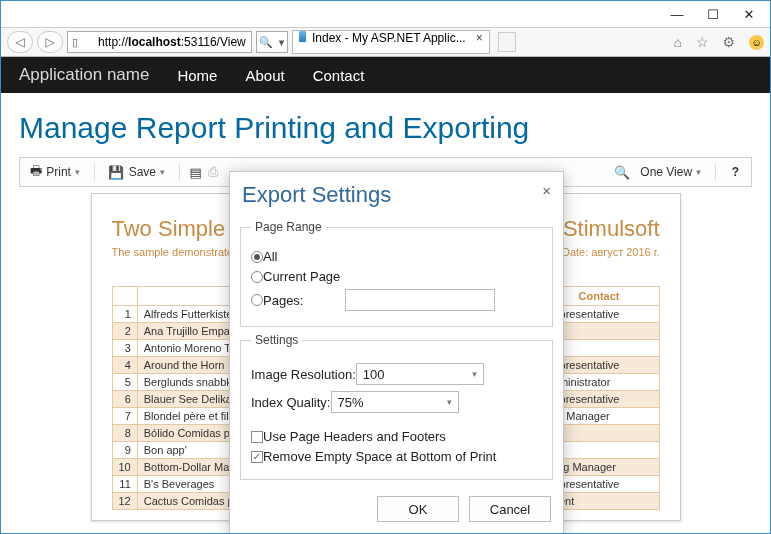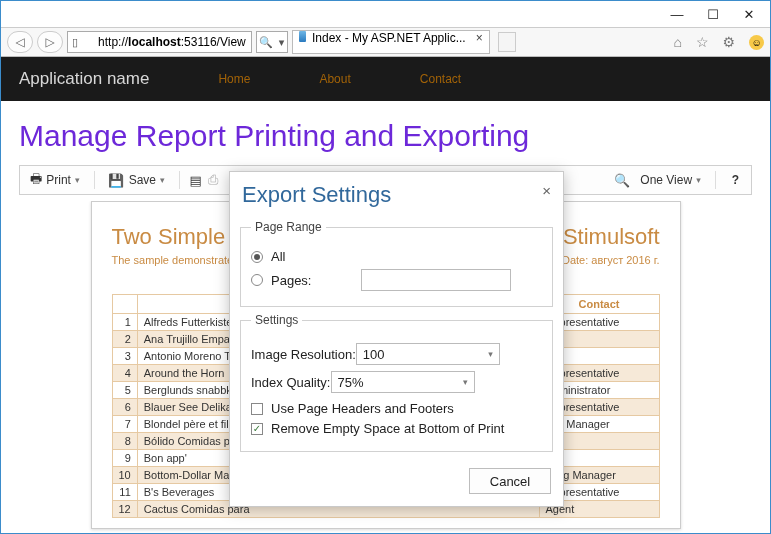--- a/index.html
+++ b/index.html
@@ -22,26 +22,26 @@
   .searchbox{width:32px;height:22px;border:1px solid #aaa;background:#fff;display:flex;align-items:center;justify-content:space-around;font-size:11px;color:#555;}
   .tab{height:24px;border:1px solid #bbb;background:#fff;display:flex;align-items:flex-start;gap:6px;padding:0 6px;font-size:12px;}
   .tab .favicon{width:7px;height:11px;background:linear-gradient(#6fb7e6,#2a7abf);border-radius:1px;}
   .tab .tabx{font-size:12px;color:#444;margin-left:4px;}
   .newtab{width:18px;height:20px;border:1px solid #ccc;background:#f5f5f5;margin-left:4px;}
   .navrow .spacer{flex:1;}
   .chrome-ic{font-size:14px;color:#777;margin-left:10px;}
   .smiley{width:15px;height:15px;border-radius:50%;background:#f7c948;display:flex;align-items:center;justify-content:center;font-size:10px;margin-left:10px;}
   
   
-  .apphdr{height:44px;background:#1a1a1a;display:flex;align-items:center;gap:28px;padding:0 18px;}
+  .apphdr{height:36px;background:#1a1a1a;display:flex;align-items:center;gap:28px;padding:0 18px;}
   .appname{color:#d8d8d8;font-size:17px;font-weight:300;}
-  .applink{color:#a16207;font-size:12px;margin-left:41px;}
-  
-  
-  .pagetitle{padding:18px 18px 12px;font-size:30px;font-weight:400;color:#6d28d9;}
+  .applink{color:#ffffff;font-size:15px;}
+  
+  
+  .pagetitle{padding:18px 18px 12px;font-size:30px;font-weight:400;color:#0369a1;}
   
   
   .rpttb{height:30px;margin:0 18px;border:1px solid #cfcfcf;background:#fdfdfd;display:flex;align-items:center;padding:0 6px;gap:6px;font-size:12px;color:#333;}
   .tbbtn{display:flex;align-items:center;gap:4px;padding:2px 4px;}
   .tbbtn .car{font-size:9px;color:#777;}
   .tbic{font-size:13px;}
   .sep{width:1px;height:18px;background:#ddd;margin:0 4px;}
   .tbspacer{flex:1;}
   .tbsearch{font-size:13px;}
   
@@ -58,27 +58,27 @@
   table.rtable tbody tr:nth-child(even){background:#f6e9d8;}
   
   
   .overlay{position:absolute;inset:0;}
   .modal{position:absolute;left:228px;top:170px;width:335px;background:#fff;border:1px solid #c9c9c9;box-shadow:0 2px 14px rgba(0,0,0,.25);}
   .mhead{display:flex;justify-content:space-between;align-items:flex-start;padding:10px 12px 6px 12px;gap:28px;}
   .mtitle{color:#31689b;font-size:22px;font-weight:400;}
   .mclose{color:#666;font-size:15px;}
   fieldset{border:1px solid #d1d1d1;margin:6px 10px;padding:10px 10px 10px 10px;}
   fieldset legend{font-size:12px;color:#444;padding:0 4px;}
-  .frow{display:flex;align-items:center;gap:8px;font-size:13px;color:#222;margin:5px 0;}
+  .frow{display:flex;align-items:center;font-size:13px;color:#222;margin:5px 0;}
   .radio{width:12px;height:12px;border:1px solid #888;border-radius:50%;display:inline-flex;align-items:center;justify-content:center;flex-shrink:0;}
   .radio.on::after{content:"";width:6px;height:6px;border-radius:50%;background:#555;}
   .check{width:12px;height:12px;border:1px solid #888;display:inline-flex;align-items:center;justify-content:center;flex-shrink:0;font-size:10px;color:#3a7a3a;}
   .txtbox{height:22px;border:1px solid #bbb;background:#fff;}
   .settingsrow{display:flex;align-items:center;font-size:13px;color:#222;margin:6px 0;}
-  .selbox{width:144px;height:22px;border:1px solid #bbb;display:flex;align-items:center;justify-content:space-between;padding:0 6px;font-size:13px;color:#222;}
+  .selbox{width:128px;height:22px;border:1px solid #bbb;display:flex;align-items:center;justify-content:space-between;padding:0 6px;font-size:13px;color:#222;}
   .selbox .car{font-size:9px;color:#777;}
   .mbtns{display:flex;justify-content:flex-end;gap:10px;padding:10px 12px 12px;border-top:0;}
   .btn{width:82px;height:26px;border:1px solid #bdbdbd;background:#fdfdfd;font-size:13px;color:#222;display:flex;align-items:center;justify-content:center;}
 </style>
 </head>
 <body>
 
 <div class="titlebar">
   <span class="glyph-min"></span>
   <span class="glyph-max"></span>
@@ -235,20 +235,24 @@
   <div class="modal">
     <div class="mhead">
       <span class="mtitle">Export Settings</span>
       <span class="mclose">×</span>
     </div>
     <fieldset>
       <legend>Page Range</legend>
       <div class="frow">
         <span class="radio on"></span>
         <span>All</span>
+      </div>
+      <div class="frow">
+        <span class="radio"></span>
+        <span>Current Page</span>
       </div>
       <div class="frow">
         <span class="radio"></span>
         <span style="width:60px;">Pages:</span>
         <span class="txtbox" style="flex:0 0 150px;margin-left:22px;"></span>
       </div>
     </fieldset>
     <fieldset>
       <legend>Settings</legend>
       <div class="settingsrow">
@@ -258,26 +262,27 @@
           <span class="car">▾</span>
         </div>
       </div>
       <div class="settingsrow">
         <span>Index Quality:</span>
         <div class="selbox">
           <span>75%</span>
           <span class="car">▾</span>
         </div>
       </div>
-      <div class="frow" style="margin-top:8px;">
+      <div class="frow" style="margin-top:16px;">
         <span class="check"></span>
         <span>Use Page Headers and Footers</span>
       </div>
       <div class="frow">
         <span class="check">✓</span>
         <span>Remove Empty Space at Bottom of Print</span>
       </div>
     </fieldset>
     <div class="mbtns">
+      <div class="btn">OK</div>
       <div class="btn">Cancel</div>
     </div>
   </div>
 </div>
 
 </body></html>

